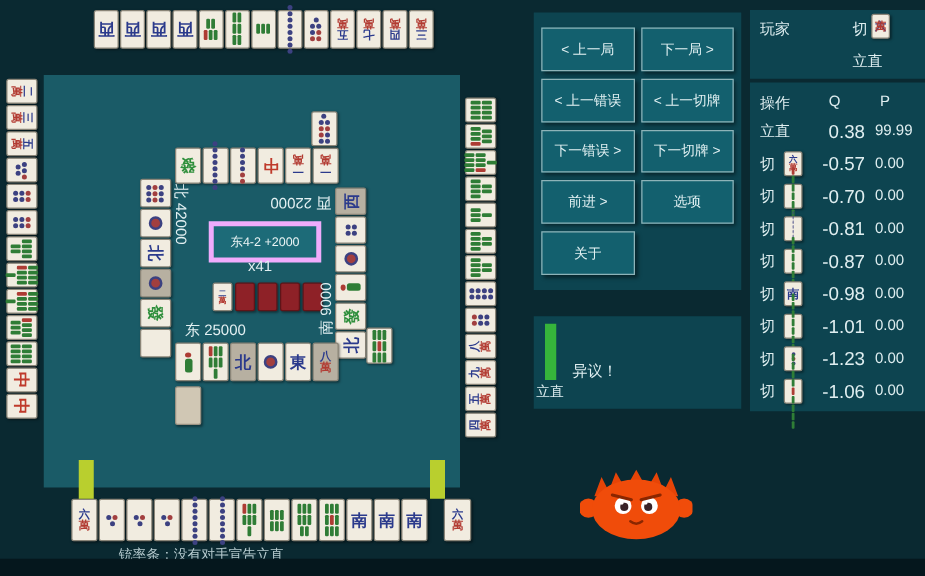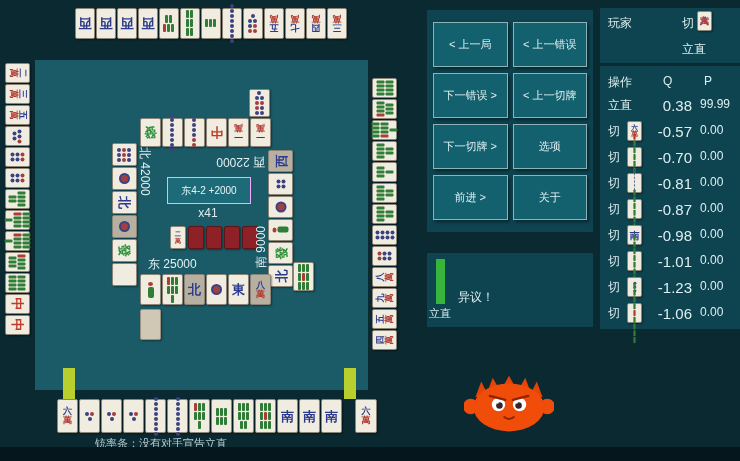--- a/index.html
+++ b/index.html
@@ -61,21 +61,21 @@
   #disc-south .face{transform:rotate(-90deg);}
   #disc-south2{position:absolute;left:293px;top:262px;}
   #disc-south2 .tile{width:21px;height:29px;}
   #disc-east{position:absolute;left:140px;top:274px;display:flex;gap:1px;}
   #disc-east .tile{width:21px;height:31px;}
   #disc-east2{position:absolute;left:140px;top:309px;}
   #disc-east2 .tile{width:21px;height:31px;}
 
   
   #round-box{position:absolute;left:167px;top:177px;width:82px;height:25px;background:#1d6b78;
-             border:1px solid #f0abfc;display:flex;align-items:center;justify-content:center;
+             border:4px solid #f0abfc;display:flex;align-items:center;justify-content:center;
              font-size:10px;color:#eaf4f5;}
   #tiles-left{position:absolute;left:167px;top:206px;width:82px;text-align:center;font-size:12px;}
   #dora{position:absolute;left:170px;top:226px;display:flex;gap:2px;}
   #dora .tile{width:16px;height:23px;}
   #dora .face{transform:scale(.7);}
 
   
   .score{position:absolute;font-size:12px;white-space:nowrap;color:#e3f0f2;}
   #score-east{left:148px;top:256px;}
   #score-north{left:153px;top:147px;transform:rotate(90deg);transform-origin:0 0;}
@@ -816,26 +816,27 @@
   <div id="score-east" class="score">东 25000</div>
   <div id="score-north" class="score">北 42000</div>
   <div id="score-west" class="score">西 22000</div>
   <div id="score-south" class="score">南 9000</div>
 
   <div id="bar-left" class="dealbar"></div>
   <div id="bar-right" class="dealbar"></div>
 
   <div id="nav-panel">
     <button class="nav-btn">&lt; 上一局</button>
+    <button class="nav-btn">下一局 &gt;</button>
     <button class="nav-btn">&lt; 上一错误</button>
+    <button class="nav-btn">&lt; 上一切牌</button>
     <button class="nav-btn">下一错误 &gt;</button>
-    <button class="nav-btn">&lt; 上一切牌</button>
     <button class="nav-btn">下一切牌 &gt;</button>
+    <button class="nav-btn">前进 &gt;</button>
     <button class="nav-btn">选项</button>
-    <button class="nav-btn">前进 &gt;</button>
     <button class="nav-btn">关于</button>
   </div>
 
   <div id="actionbar-panel">
     <div id="action-bar"></div>
     <div id="action-bar-label">立直</div>
     <div id="objection">异议！</div>
   </div>
 
   <div id="info-top">

